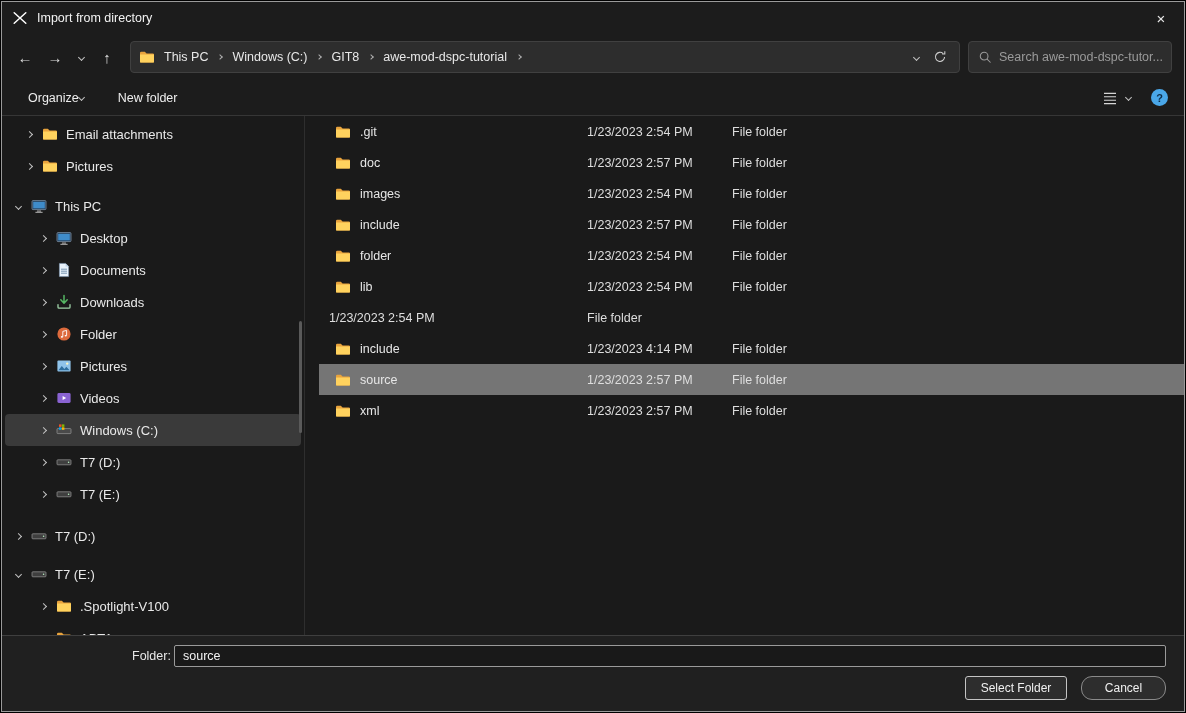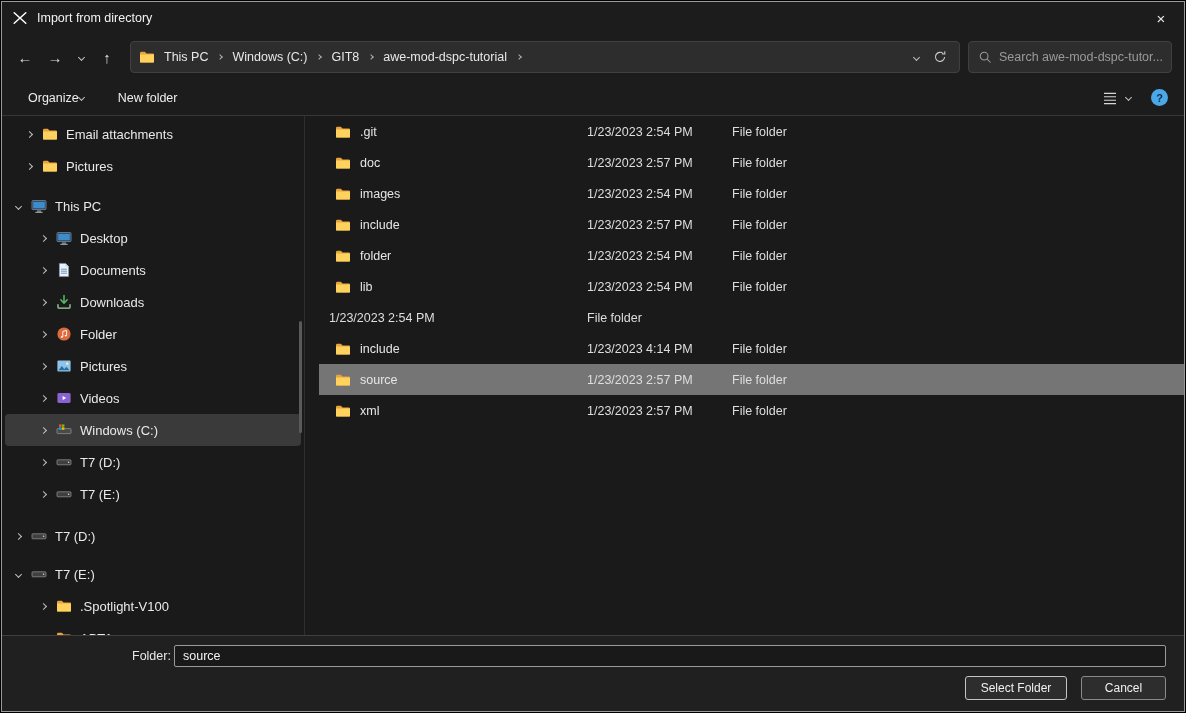--- a/index.html
+++ b/index.html
@@ -126,21 +126,21 @@
     flex: 1; height: 22px; background: #191919; border: 1px solid #9a9a9a; border-radius: 2px;
     color: #f2f2f2; font-size: 12.5px; padding: 0 8px; font-family: inherit; outline: none;
   }
   .btn-row { display: flex; justify-content: flex-end; gap: 14px; }
   .btn {
     height: 24px; background: #2d2d2d; border: 1px solid #8a8a8a; border-radius: 3px;
     color: #f0f0f0; font-size: 12px; font-family: inherit;
     display: flex; align-items: center; justify-content: center; padding: 0 12px;
   }
   .btn.primary { min-width: 102px; border-color: #c4c4c4; }
-  .btn.cancel  { min-width: 85px; }
+  .btn.cancel  { min-width: 85px; border-radius: 11px; }
 </style>
 </head>
 <body>
 
 <svg width="0" height="0" style="position:absolute">
   <defs>
     <symbol id="i-folder" viewBox="0 0 16 16">
       <path d="M1 4a1.2 1.2 0 0 1 1.2-1.2h3.6L7.6 4.4h6.2A1.2 1.2 0 0 1 15 5.6v6.8a1.2 1.2 0 0 1-1.2 1.2H2.2A1.2 1.2 0 0 1 1 12.4z" fill="#e8a33d"></path>
       <path d="M1 5.6h14v6.8a1.2 1.2 0 0 1-1.2 1.2H2.2A1.2 1.2 0 0 1 1 12.4z" fill="#ffd25e"></path>
     </symbol>

